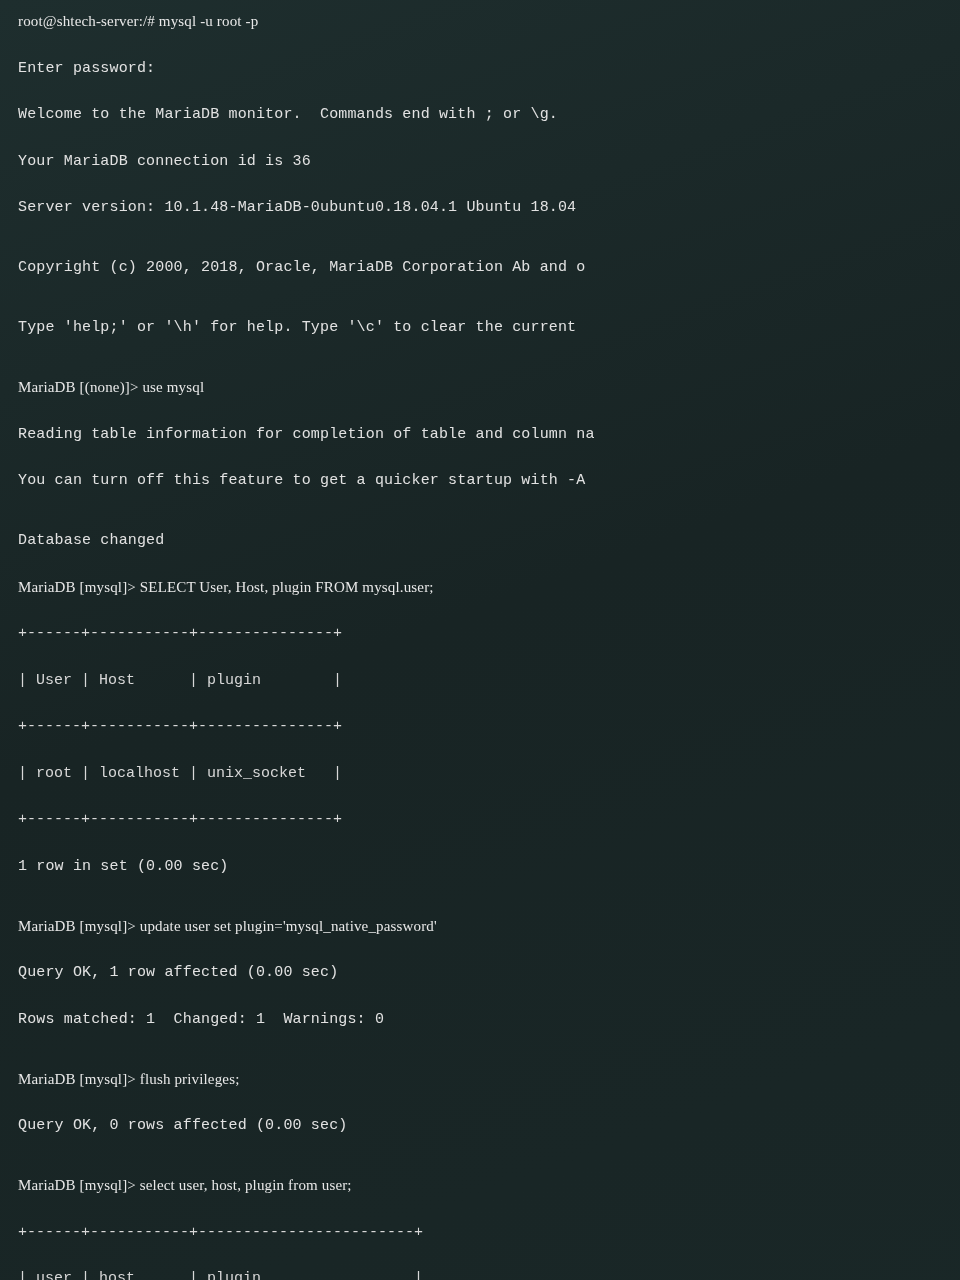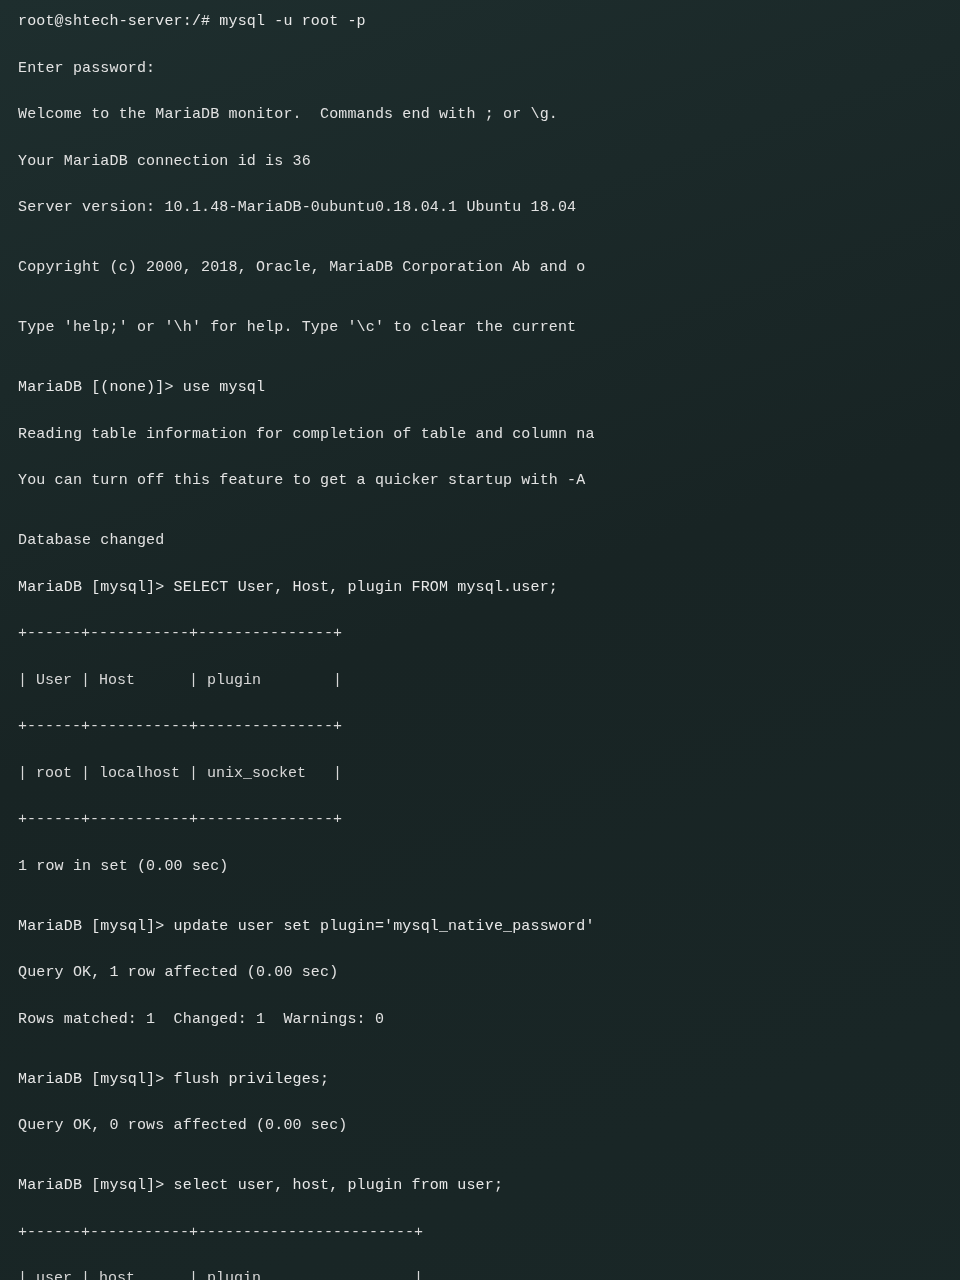--- a/index.html
+++ b/index.html
@@ -33,20 +33,21 @@
       letter-spacing: 0.01em;
     }
 
     .spacer {
       display: block;
       height: 0.9em;
     }
 
     .line.prompt {
       color: #e8e8e8;
+      font-family: Liberation Serif, serif;
     }
 
     .line.table-line {
       color: #d8d8d8;
       letter-spacing: 0em;
     }
   </style>
 </head>
 <body>
 

